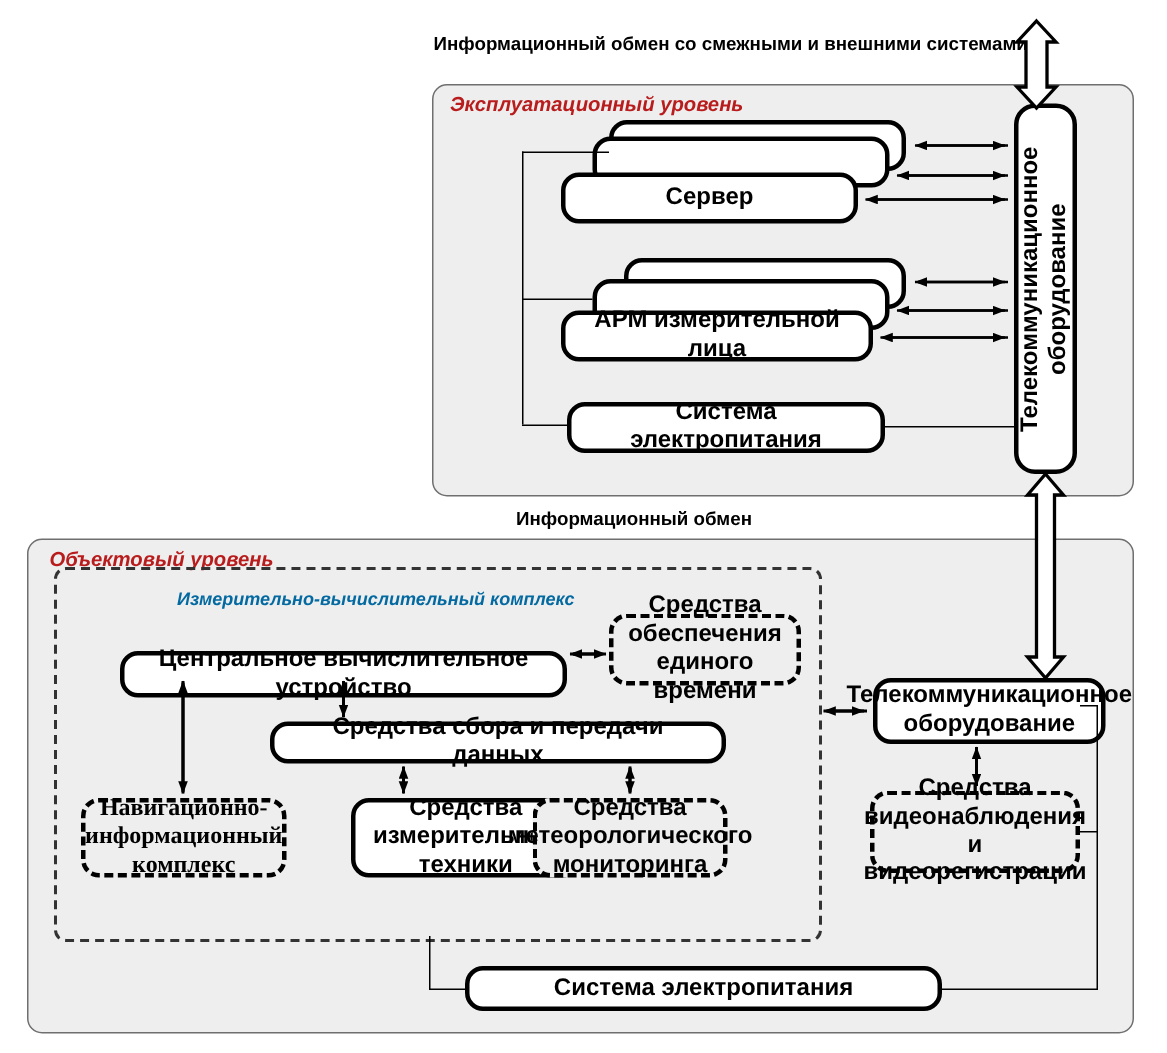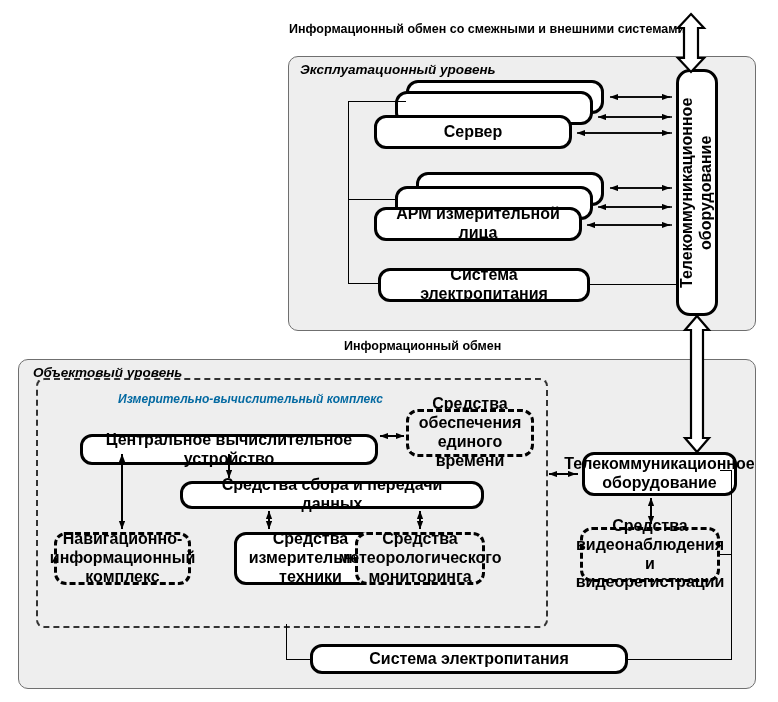--- a/index.html
+++ b/index.html
@@ -1,21 +1,21 @@
 <!DOCTYPE html>
 <html><head>
 <meta charset="utf-8">
 <style>
   html,body{margin:0;padding:0;background:#ffffff;}
   body{font-family:"Liberation Sans","DejaVu Sans",sans-serif;}
   #stage{position:relative;width:778px;height:702px;background:#ffffff;overflow:hidden;}
 
   
   .panel{position:absolute;background:#eeeeee;border:1px solid #6f6f6f;border-radius:10px;box-sizing:border-box;}
-  .panel-title{position:absolute;font-style:italic;font-weight:bold;font-size:13.5px;color:#000000;white-space:nowrap;}
+  .panel-title{position:absolute;font-style:italic;font-weight:bold;font-size:13.5px;color:#b91c1c;white-space:nowrap;}
 
   .dashed-zone{position:absolute;border:2px dashed #333;border-radius:8px;box-sizing:border-box;background:transparent;}
   .dashed-zone-title{position:absolute;font-style:italic;font-weight:bold;font-size:12px;color:#0369a1;white-space:nowrap;}
 
   
   .node{position:absolute;background:#ffffff;border:3px solid #000;border-radius:12px;box-sizing:border-box;
         display:flex;align-items:center;justify-content:center;text-align:center;
         font-size:16px;font-weight:bold;color:#000;line-height:1.18;padding:2px 6px;}
   .node.dash{border-style:dashed;border-width:3px;background:#eeeeee;}
   .node.plain{border-width:3px;}
@@ -67,21 +67,21 @@
 
   <div class="dashed-zone" style="left:36px;top:378px;width:512px;height:250px;"></div>
   <div class="dashed-zone-title" style="left:118px;top:392px;">Измерительно-вычислительный комплекс</div>
 
   <div class="node plain" style="left:80px;top:434px;width:298px;height:31px;">Центральное вычислительное устройство</div>
 
   <div class="node dash" style="left:406px;top:409px;width:128px;height:48px;">Средства обеспечения единого времени</div>
 
   <div class="node plain" style="left:180px;top:481px;width:304px;height:28px;">Средства сбора и передачи данных</div>
 
-  <div class="node dash" style="left:54px;top:532px;width:137px;height:53px;">Навигационно-информационный комплекс</div>
+  <div class="node dash" style="left:54px;top:532px;width:137px;height:53px;font-family:Liberation Serif, serif;">Навигационно-информационный комплекс</div>
   <div class="node plain" style="left:206px;top:532px;width:153px;height:53px;margin-left:28px;">Средства измерительной техники</div>
   <div class="node dash" style="left:355px;top:532px;width:130px;height:53px;">Средства метеорологического мониторинга</div>
 
   <div class="node plain" style="left:582px;top:452px;width:155px;height:44px;">Телекоммуникационное оборудование</div>
 
   <div class="node dash" style="left:580px;top:527px;width:140px;height:55px;">Средства видеонаблюдения и видеорегистрации</div>
 
   <div class="node plain" style="left:310px;top:644px;width:318px;height:30px;">Система электропитания</div>
 
   <div class="ln lnv" style="left:286px;top:624px;height:36px;"></div>

